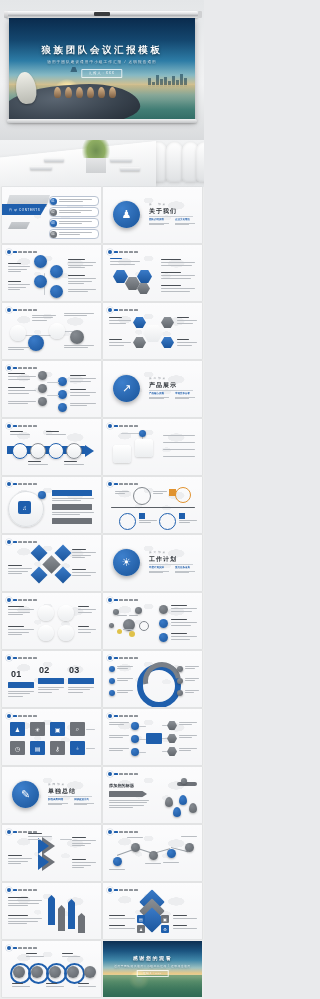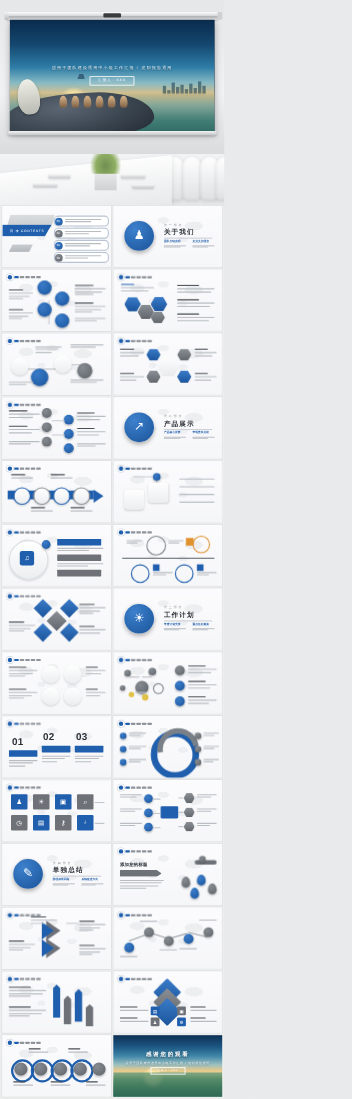--- a/index.html
+++ b/index.html
@@ -204,20 +204,21 @@
       </div>
       <div class="sea"></div>
       <div class="rock"></div>
       <div class="wolf"></div>
       <div class="pup" style="left:24%"></div>
       <div class="pup" style="left:30%"></div>
       <div class="pup" style="left:36%"></div>
       <div class="pup" style="left:42%"></div>
       <div class="pup" style="left:48%"></div>
       <div class="pup" style="left:54%"></div>
+      <div class="cover-title">狼族团队会议汇报模板</div>
       <div class="cover-sub">适用于团队建设通用中小组工作汇报 / 述职报告通用</div>
       <div class="cover-badge">汇报人：XXX</div>
     </div>
     <div class="screen-bottom"></div>
   </div>
 
   <div class="room">
     <div class="chair" style="left:150px"></div>
     <div class="chair" style="left:166px"></div>
     <div class="chair" style="left:182px"></div>

